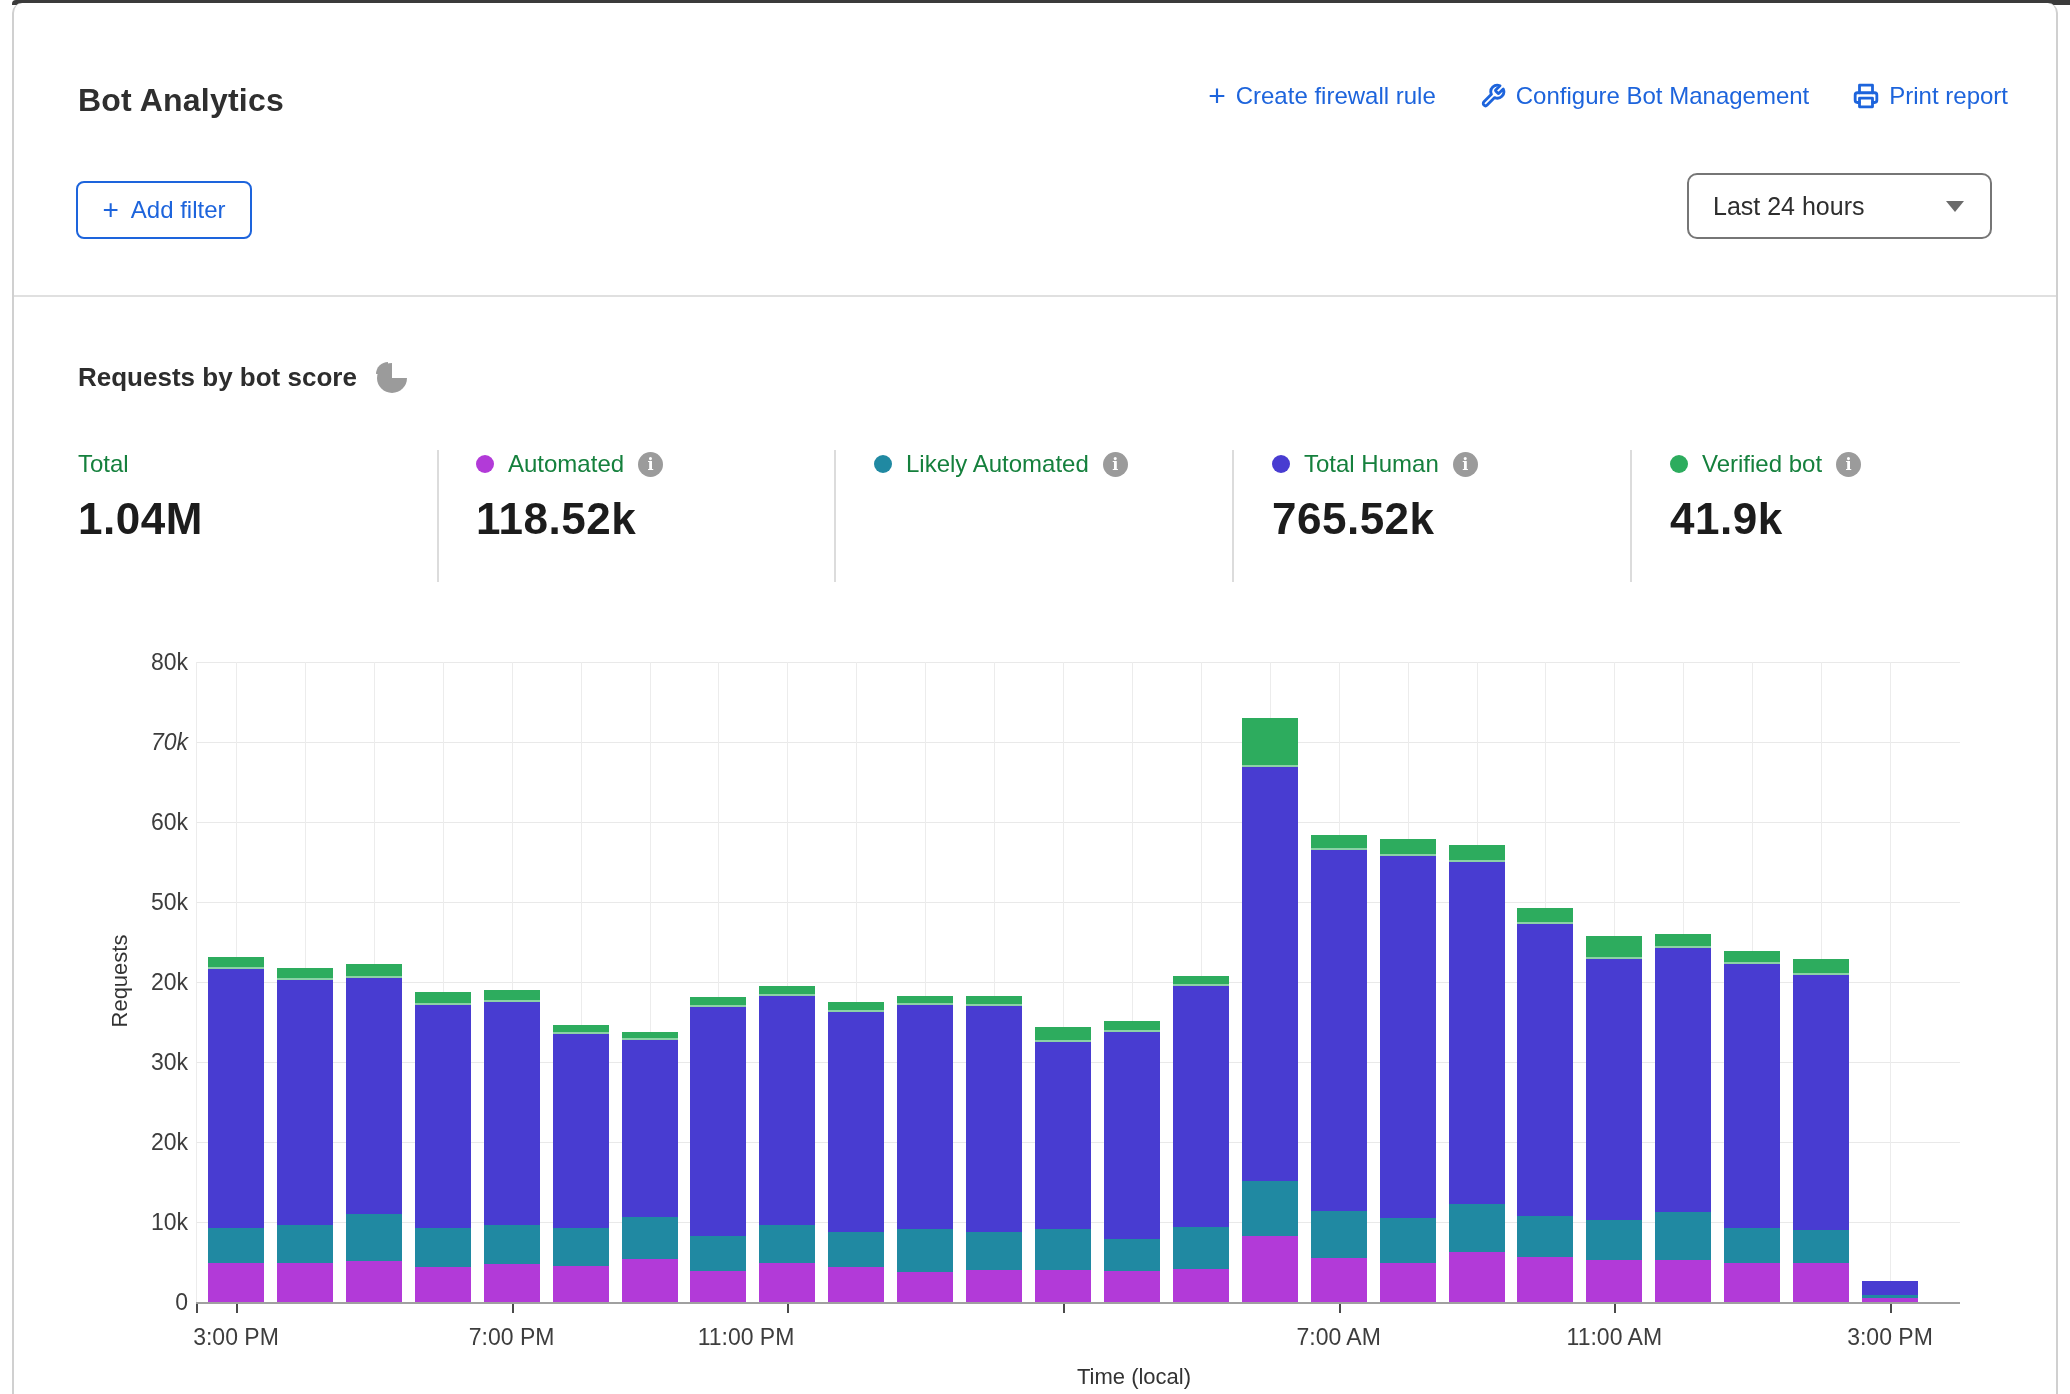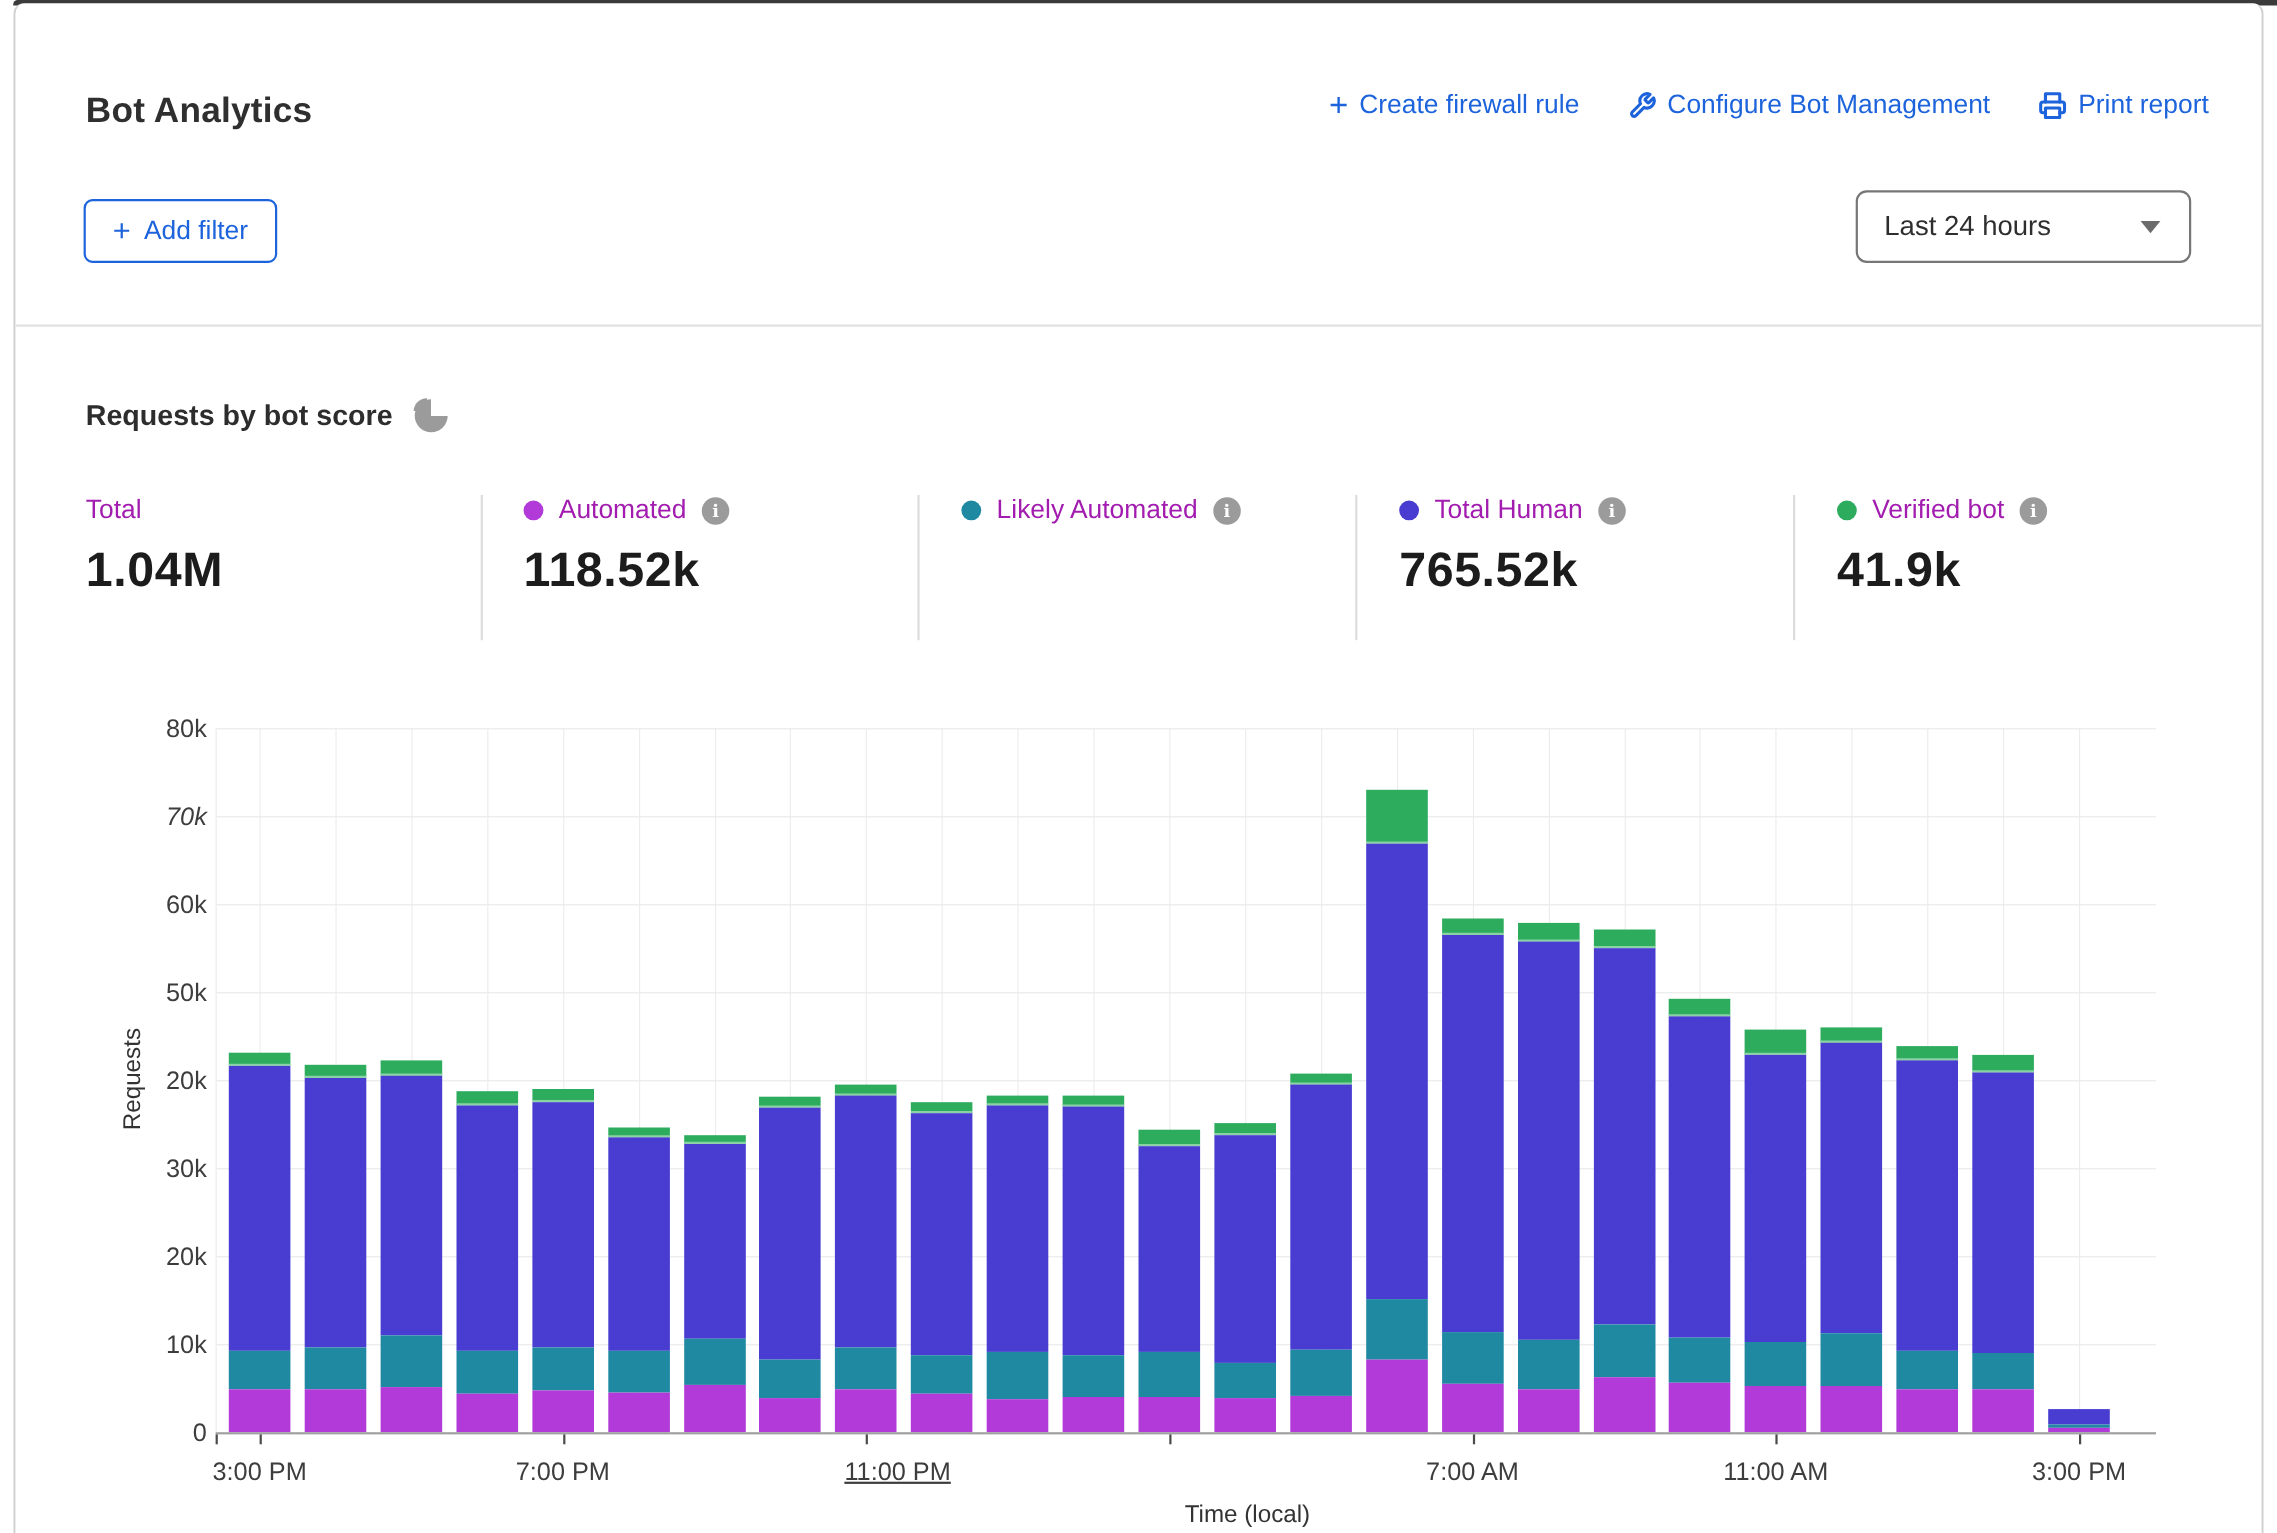--- a/index.html
+++ b/index.html
@@ -34,21 +34,21 @@
   .section-heading { position:absolute; left:78px; top:362px; font-size:26px; font-weight:700; color:#2d2d2d; display:flex; align-items:center; gap:20px; }
   .pie-icon { position:relative; width:30px; height:30px; }
   .pie-body { position:absolute; inset:0; border-radius:50%;
               background:conic-gradient(#9b9b9b 0 270deg, transparent 270deg); transform:rotate(90deg); }
   .pie-wedge { position:absolute; inset:2px; border-radius:50%;
                background:conic-gradient(transparent 0 270deg, #9b9b9b 270deg); transform:translate(-4px,-4px) scale(.92); }
 
   .stats { position:absolute; left:0; top:440px; width:2070px; height:150px; }
   .stat-col { position:absolute; top:8px; }
   .stat-head { display:flex; align-items:center; gap:14px; height:32px; }
-  .stat-label { font-size:24px; color:#a21caf; }
+  .stat-label { font-size:24px; color:#15803d; }
   .dot { width:18px; height:18px; border-radius:50%; }
   .info-icon { width:25px; height:25px; border-radius:50%; background:#9b9b9b; color:#fff;
                font-size:16px; font-weight:700; display:flex; align-items:center; justify-content:center; font-family:"DejaVu Serif", serif; }
   .stat-value { margin-top:14px; font-size:44px; font-weight:700; color:#1c1c1c; letter-spacing:.5px; }
   .stat-divider { position:absolute; top:10px; width:2px; height:132px; background:#dcdcdc; }
 
   
   .chart { position:absolute; left:0; top:0; width:2070px; height:1394px; pointer-events:none; }
   .gridline-h { position:absolute; height:1px; background:#e9e9e9; }
   .gridline-v { position:absolute; width:1px; background:#ececec; }
@@ -352,21 +352,21 @@
       <div class="seg" style="height: 3.2px; background: rgb(32, 137, 162);"></div>
       <div class="seg" style="height: 4px; background: rgb(178, 58, 216);"></div>
     </div>
     <div class="axis-x" style="left: 196px; top: 1302px; width: 1764px;"></div>
     <div class="tick" style="left: 196px; top: 1304px;"></div>
     <div class="tick" style="left: 236px; top: 1304px;"></div>
     <div class="xlab" style="left: 166px; top: 1324px;">3:00 PM</div>
     <div class="tick" style="left: 511.667px; top: 1304px;"></div>
     <div class="xlab" style="left: 441.667px; top: 1324px;">7:00 PM</div>
     <div class="tick" style="left: 787.333px; top: 1304px;"></div>
-    <div class="xlab" style="left: 746px; top: 1324px; text-decoration: underline;">11:00 PM</div>
+    <div class="xlab" style="left: 676px; top: 1324px;">11:00 PM</div>
     <div class="tick" style="left: 1063px; top: 1304px;"></div>
     <div class="xlab" style="left: 993px; top: 1404px; text-decoration: underline;">3:00 AM</div>
     <div class="tick" style="left: 1338.67px; top: 1304px;"></div>
     <div class="xlab" style="left: 1268.67px; top: 1324px;">7:00 AM</div>
     <div class="tick" style="left: 1614.33px; top: 1304px;"></div>
     <div class="xlab" style="left: 1544.33px; top: 1324px;">11:00 AM</div>
     <div class="tick" style="left: 1890px; top: 1304px;"></div>
     <div class="xlab" style="left: 1820px; top: 1324px;">3:00 PM</div>
     <div class="ylab-axis" style="left: 60px; top: 968px; width: 120px; text-align: center;">Requests</div>
     <div class="xlab-axis" style="left: 1034px; top: 1364px; width: 200px;">Time (local)</div>

